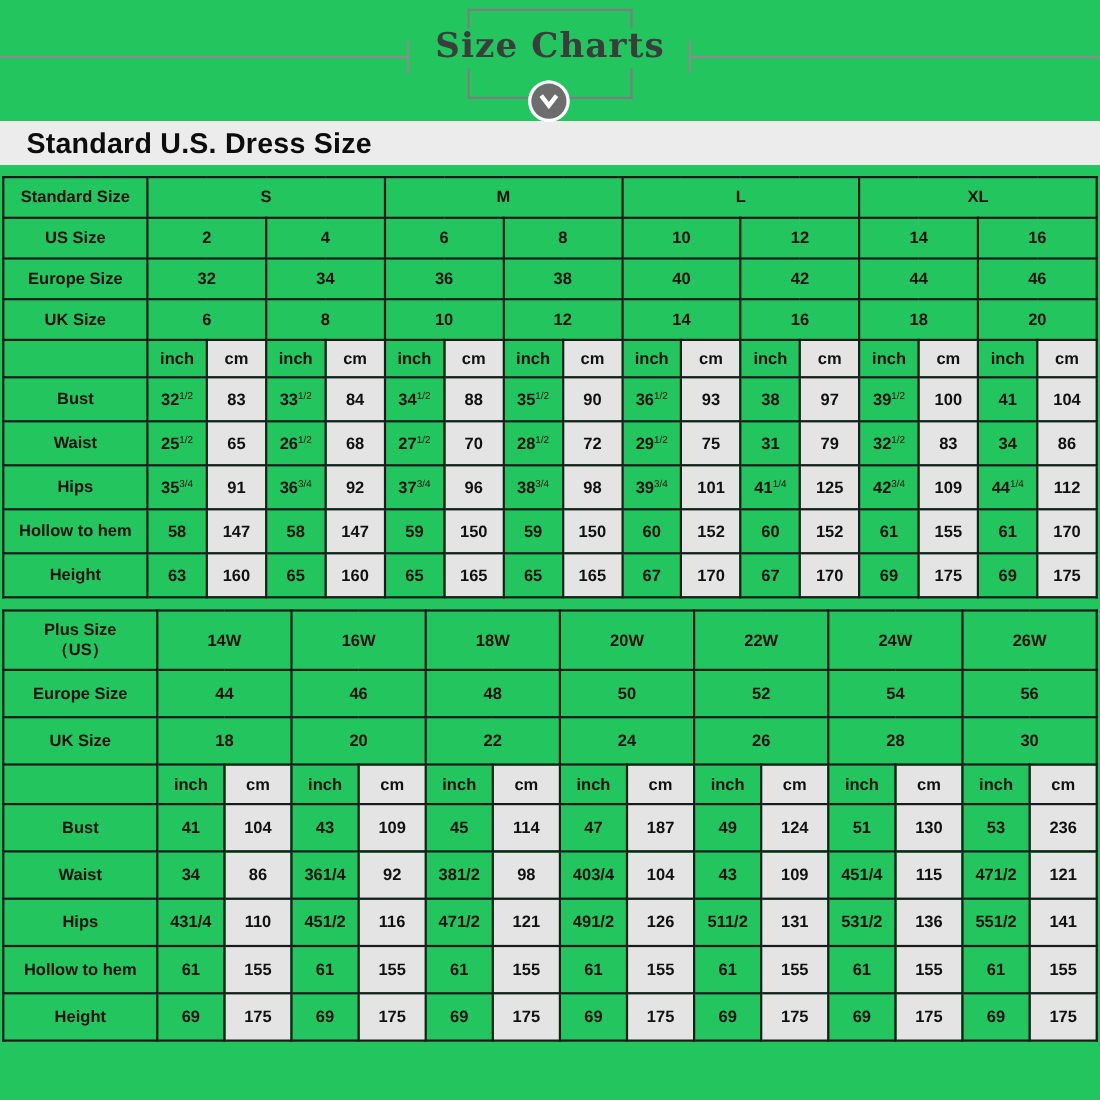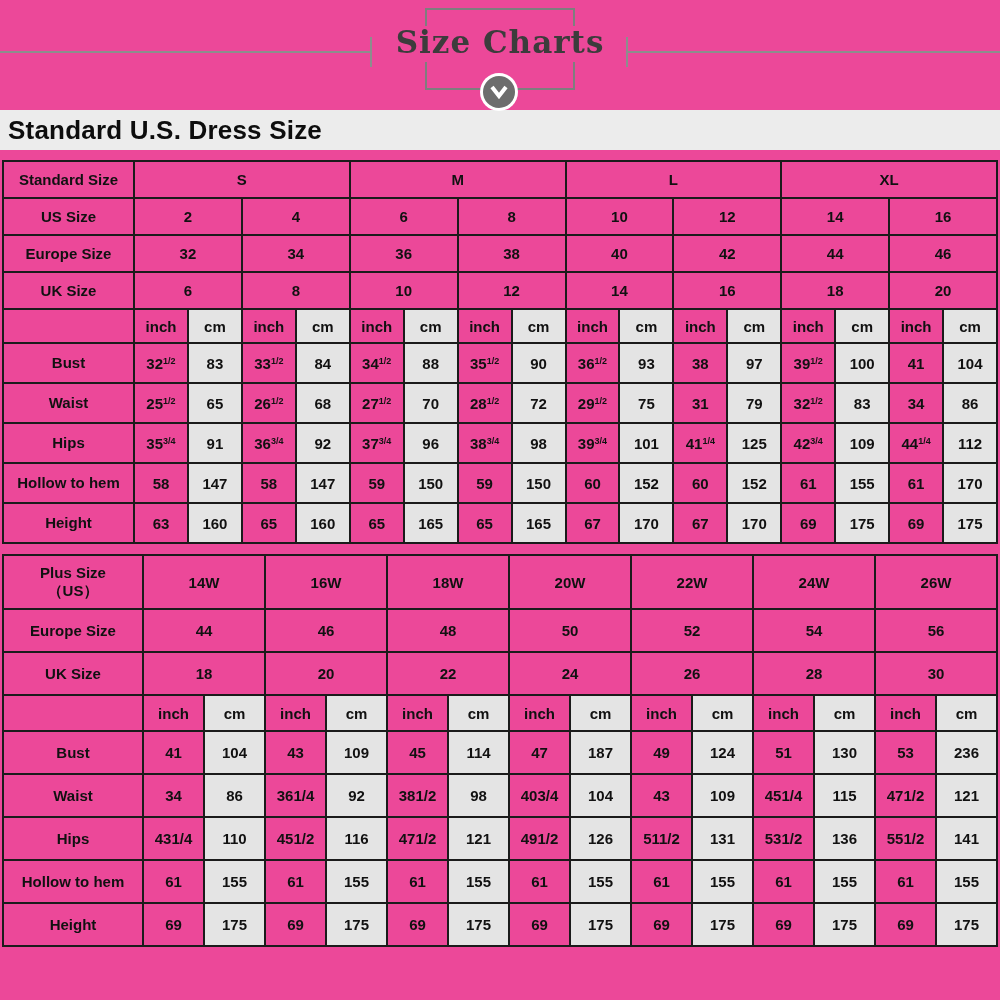--- a/index.html
+++ b/index.html
@@ -1,17 +1,17 @@
 <!DOCTYPE html>
 <html><head>
 <meta charset="utf-8">
 <style>
   html,body{margin:0;padding:0;background:#ffffff;}
   body{width:1000px;height:1000px;font-family:"Liberation Sans",sans-serif;}
-  .page{position:relative;width:1000px;height:1000px;overflow:hidden;background:#ec4899;}
+  .page{position:relative;width:1000px;height:1000px;overflow:hidden;background:#22c55e;}
 
   
   .hdr{position:relative;width:1000px;height:110px;}
   .hline{position:absolute;top:51px;height:2px;background:#8d8d8d;}
   .hline-left{left:0;width:371px;}
   .hline-right{left:627px;width:373px;}
   .tick{position:absolute;top:37px;width:2px;height:30px;background:#8d8d8d;}
   .tick-left{left:370px;}
   .tick-right{left:626px;}
   .bracket-top{position:absolute;left:425px;top:8px;width:146px;height:16px;
@@ -19,31 +19,31 @@
   .bracket-bottom{position:absolute;left:425px;top:62px;width:146px;height:26px;
     border:2px solid #7e7e7e;border-top:none;}
   .size-charts-title{position:absolute;top:24px;left:0;width:100%;margin:0;text-align:center;
     font-family:"DejaVu Serif","Liberation Serif",serif;font-weight:bold;font-size:31px;
     letter-spacing:1px;color:#3c3c3c;}
   .chevron-circle{position:absolute;left:483px;top:76px;width:32px;height:32px;border-radius:50%;
     background:#6d6d6d;box-shadow:0 0 0 3px #ffffff;display:flex;align-items:center;
     justify-content:center;z-index:2;}
 
   
-  .band{height:40px;background:#ececec;display:flex;align-items:center;padding-left:8px;}
+  .band{height:40px;background:#ececec;display:flex;align-items:center;padding-left:24px;}
   .band span{font-size:26px;font-weight:bold;color:#0d0d0d;letter-spacing:0.2px;}
   .band-2{margin-top:14px;}
 
   
   table{border-collapse:collapse;table-layout:fixed;width:996px;margin:10px 2px 0 2px;}
   td,th{border:2px solid #1b1b1b;text-align:center;vertical-align:middle;
     font-weight:bold;font-size:15px;color:#111;padding:0;overflow:hidden;}
   th.row-label{white-space:pre-line;line-height:1.2;}
   td.cm{background:#e4e4e4;}
-  sup{font-size:9px;font-weight:bold;position:relative;top:1px;}
+  sup{font-size:9px;font-weight:normal;position:relative;top:1px;}
 
   #table-0 col.label-col{width:131px;}
   #table-0 tr.t-head{height:37px;}
   #table-0 tr.t-unit{height:34px;}
   #table-0 tr.t-meas{height:40px;}
 
   #table-1 col.label-col{width:140px;}
   #table-1 tr.t-head{height:43px;}
   #table-1 tr.t-head.first{height:54px;}
   #table-1 tr.t-unit{height:36px;}

